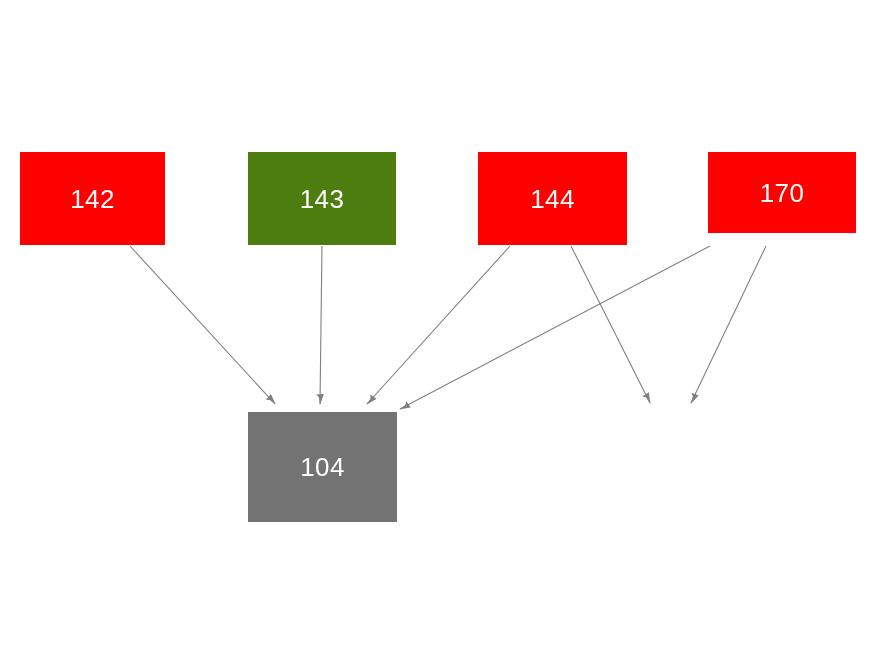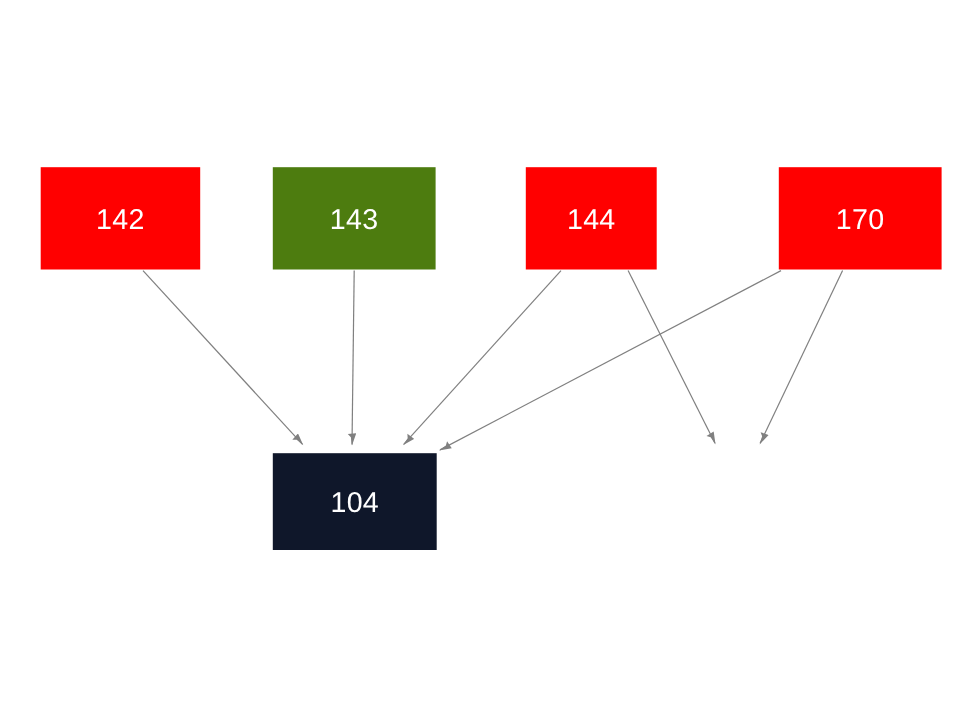--- a/index.html
+++ b/index.html
@@ -59,34 +59,34 @@
     <g id="edges-group">
       <line class="edge" stroke="#808080" stroke-width="1.1" marker-end="url(#arrowhead)" x1="130" y1="246" x2="275" y2="404"></line>
       <line class="edge" stroke="#808080" stroke-width="1.1" marker-end="url(#arrowhead)" x1="322" y1="246" x2="320" y2="404"></line>
       <line class="edge" stroke="#808080" stroke-width="1.1" marker-end="url(#arrowhead)" x1="510" y1="246" x2="367" y2="404"></line>
       <line class="edge" stroke="#808080" stroke-width="1.1" marker-end="url(#arrowhead)" x1="710" y1="246" x2="400" y2="409"></line>
       <line class="edge" stroke="#808080" stroke-width="1.1" marker-end="url(#arrowhead)" x1="571" y1="246" x2="650" y2="403"></line>
       <line class="edge" stroke="#808080" stroke-width="1.1" marker-end="url(#arrowhead)" x1="766" y1="246" x2="691" y2="403"></line>
     </g>
   </svg>
 
-  <div class="node" id="node-142" style="left: 20px; top: 152px; width: 145px; height: 93px; background: rgb(255, 0, 0); color: rgb(255, 255, 255); margin-left: 17px;">
+  <div class="node" id="node-142" style="left: 20px; top: 152px; width: 145px; height: 93px; background: rgb(255, 0, 0); color: rgb(255, 255, 255);">
     <span class="node-label">142</span>
   </div>
 
   <div class="node" id="node-143" style="left: 248px; top: 152px; width: 148px; height: 93px; background: #4d7c0f; color: rgb(255, 255, 255);">
     <span class="node-label">143</span>
   </div>
 
-  <div class="node" id="node-144" style="left: 478px; top: 152px; width: 119px; height: 93px; background: rgb(255, 0, 0); color: rgb(255, 255, 255);">
+  <div class="node" id="node-144" style="left: 478px; top: 152px; width: 149px; height: 93px; background: rgb(255, 0, 0); color: rgb(255, 255, 255);">
     <span class="node-label">144</span>
   </div>
 
-  <div class="node" id="node-170" style="left: 708px; top: 152px; width: 148px; height: 93px; background: rgb(255, 0, 0); color: rgb(255, 255, 255);">
+  <div class="node" id="node-170" style="left: 708px; top: 152px; width: 148px; height: 81px; background: rgb(255, 0, 0); color: rgb(255, 255, 255);">
     <span class="node-label">170</span>
   </div>
 
-  <div class="node" id="node-104" style="left: 248px; top: 412px; width: 149px; height: 88px; background: #0f172a; color: rgb(255, 255, 255);">
+  <div class="node" id="node-104" style="left: 248px; top: 412px; width: 149px; height: 110px; background: #737373; color: rgb(255, 255, 255);">
     <span class="node-label">104</span>
   </div>
 
 
 </div>
 
 </body></html>

